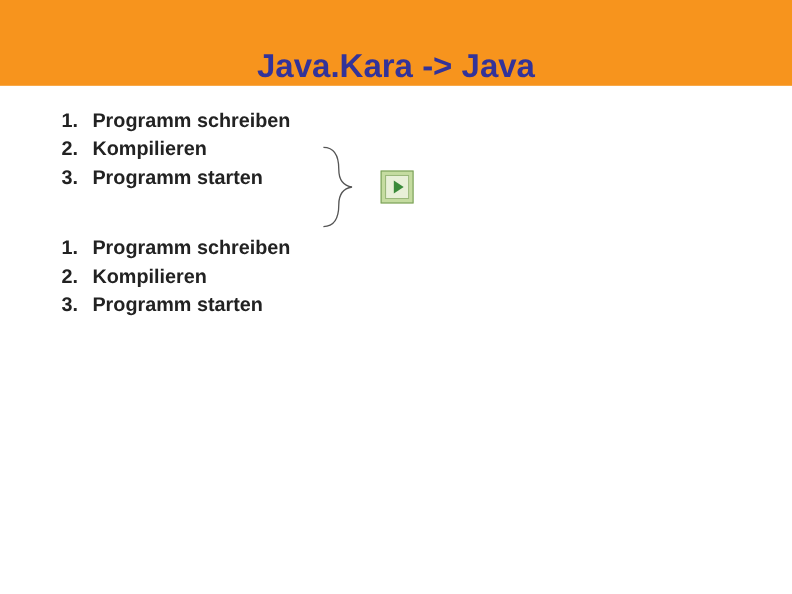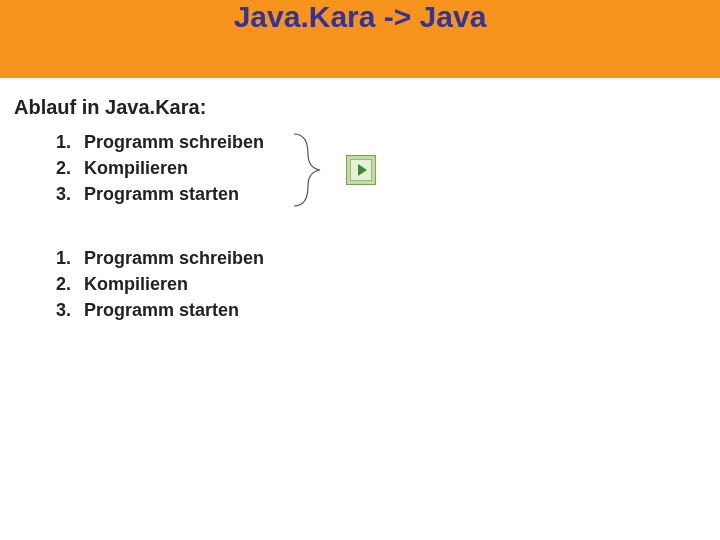--- a/index.html
+++ b/index.html
@@ -8,21 +8,21 @@
     height: 540px;
     background: #ffffff;
     font-family: Verdana, Arial, sans-serif;
     overflow: hidden;
   }
   .header {
     width: 100%;
     height: 78px;
     background: #f7941d;
     display: flex;
-    align-items: flex-start;
+    align-items: flex-end;
     justify-content: center;
   }
   .title {
     font-size: 30px;
     font-weight: bold;
     color: #333399;
     font-family: Verdana, Arial, sans-serif;
   }
   .content {
     padding: 18px 14px 0 14px;
@@ -91,21 +91,20 @@
 </style>
 </head>
 <body>
 
 <div class="header">
   <div class="title">Java.Kara -&gt; Java</div>
 </div>
 
 <div class="content">
 
-  <div class="section-heading">Ablauf in Java.Kara:</div>
   <div class="list">
     <div class="list-row">
       <span class="num">1.</span>
       <span>Programm schreiben</span>
     </div>
     <div class="list-row">
       <span class="num">2.</span>
       <span>Kompilieren</span>
     </div>
     <div class="list-row">

